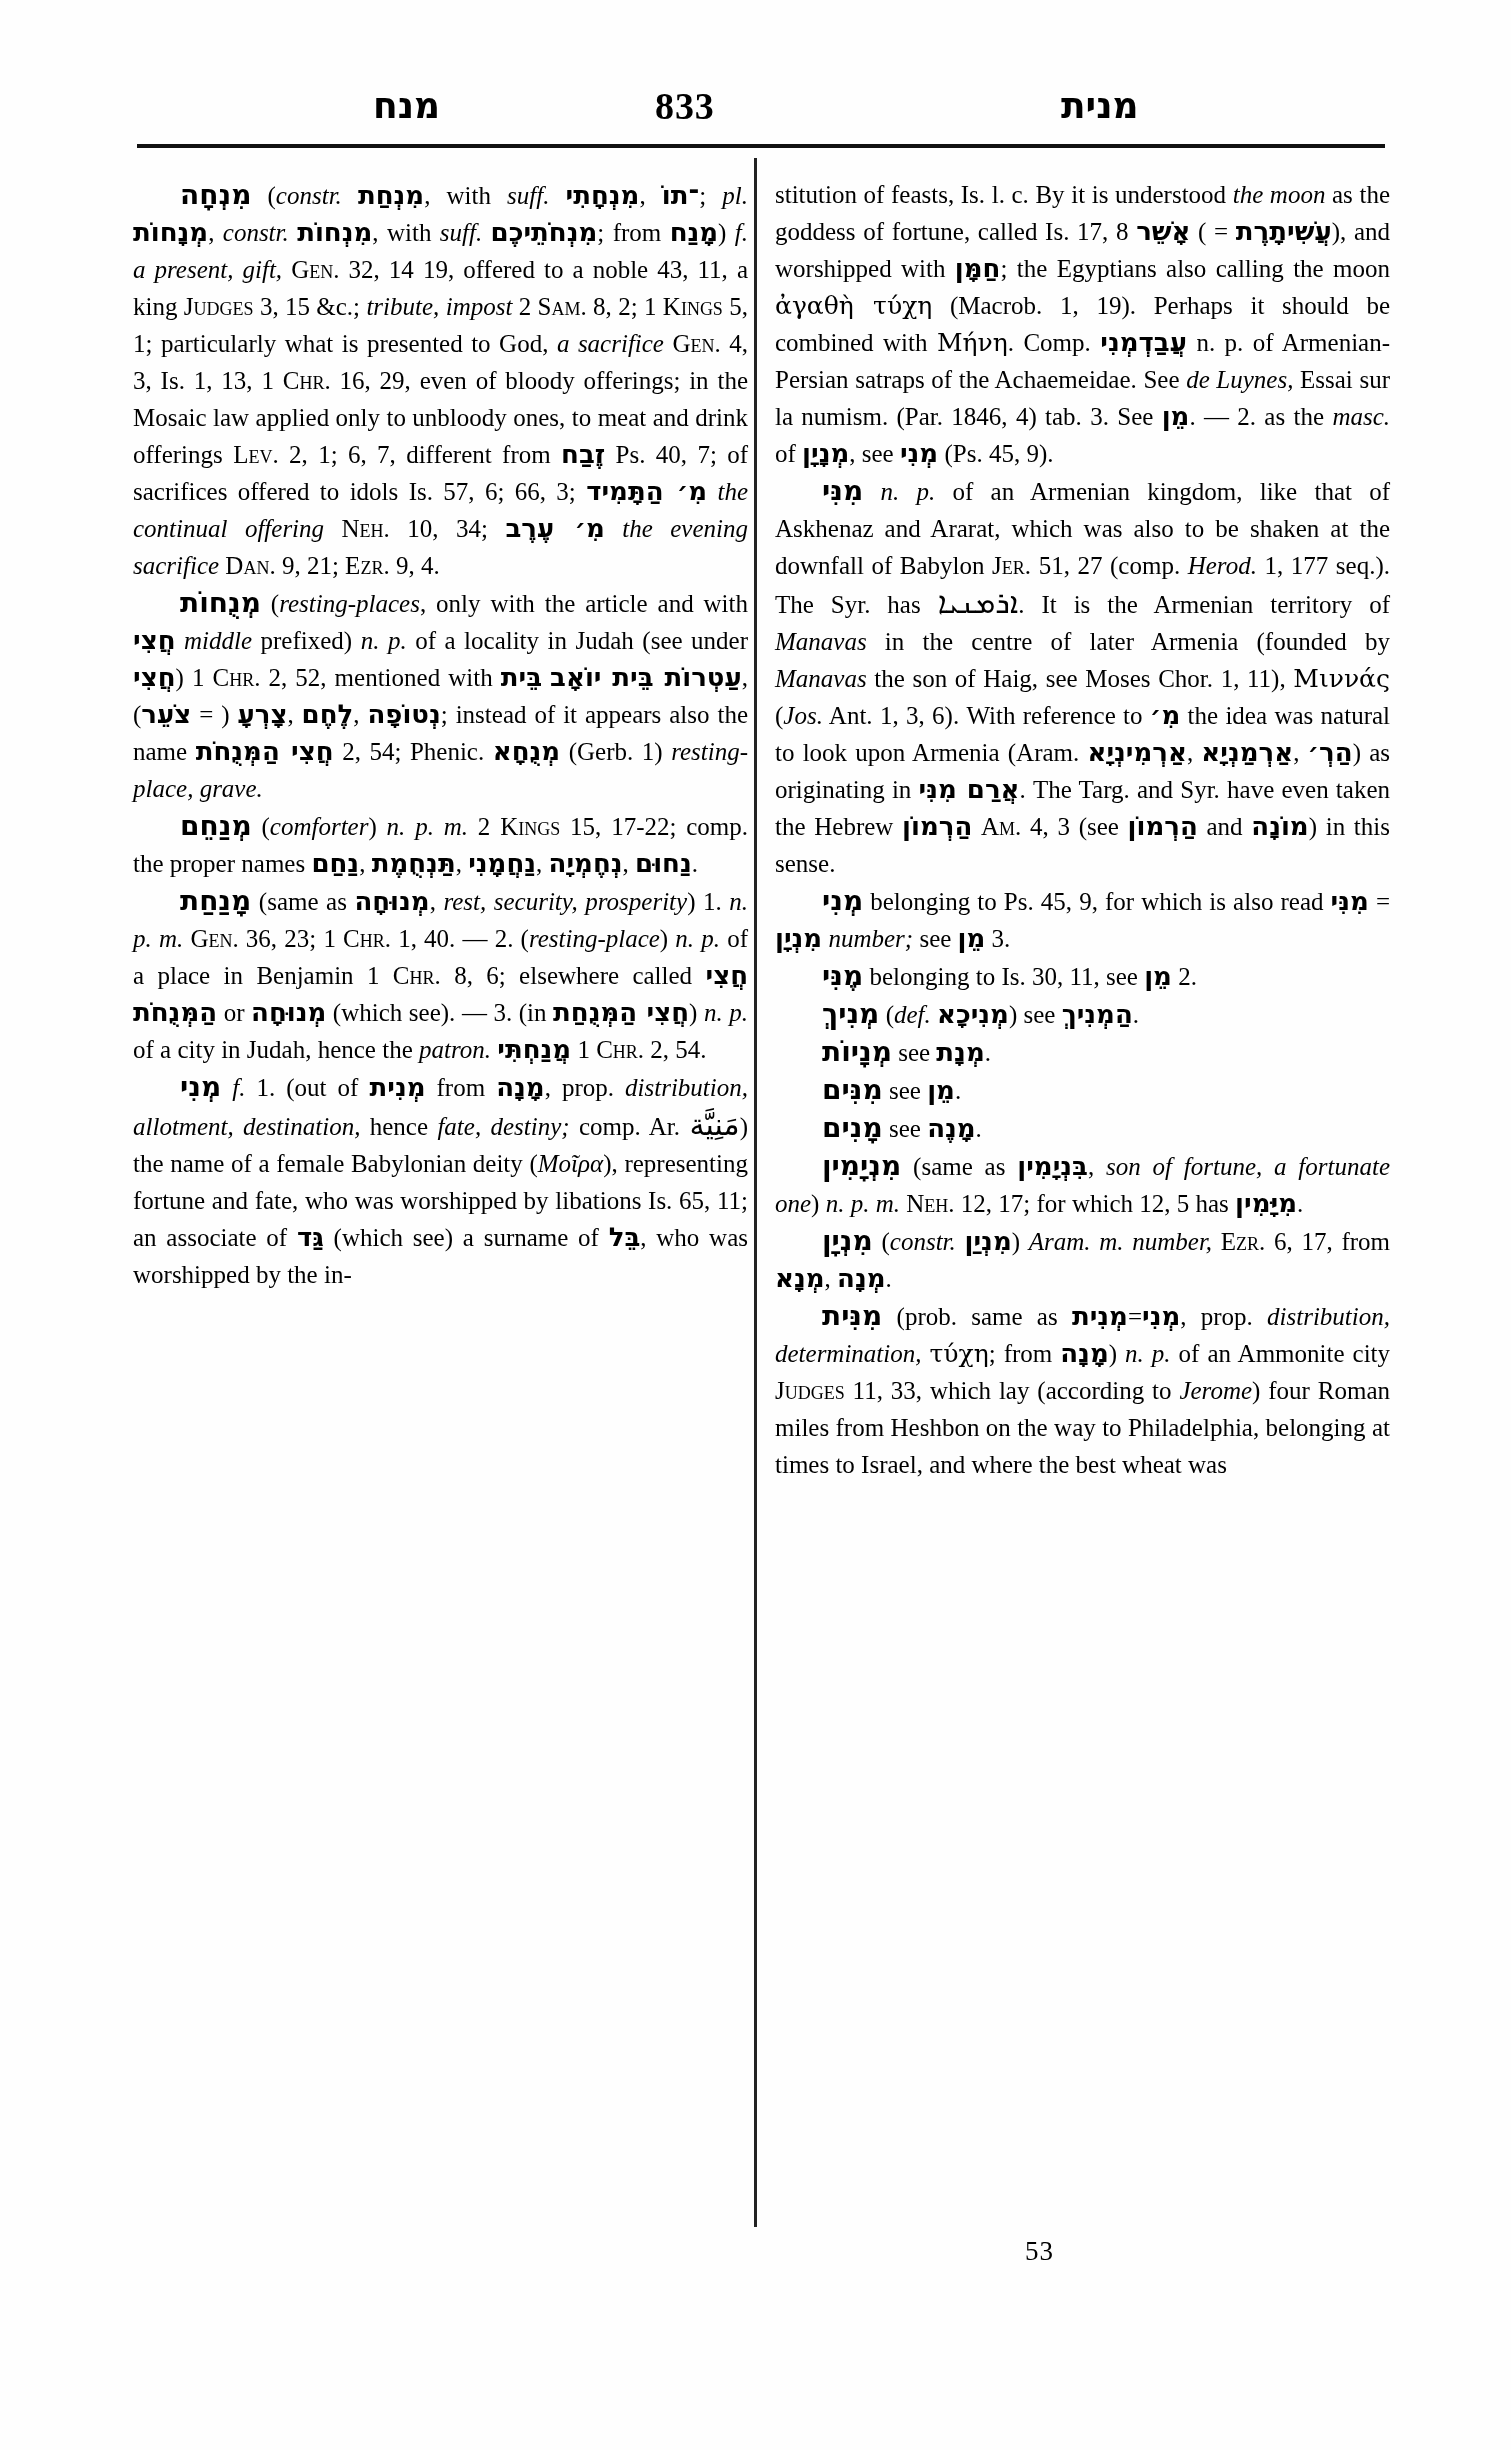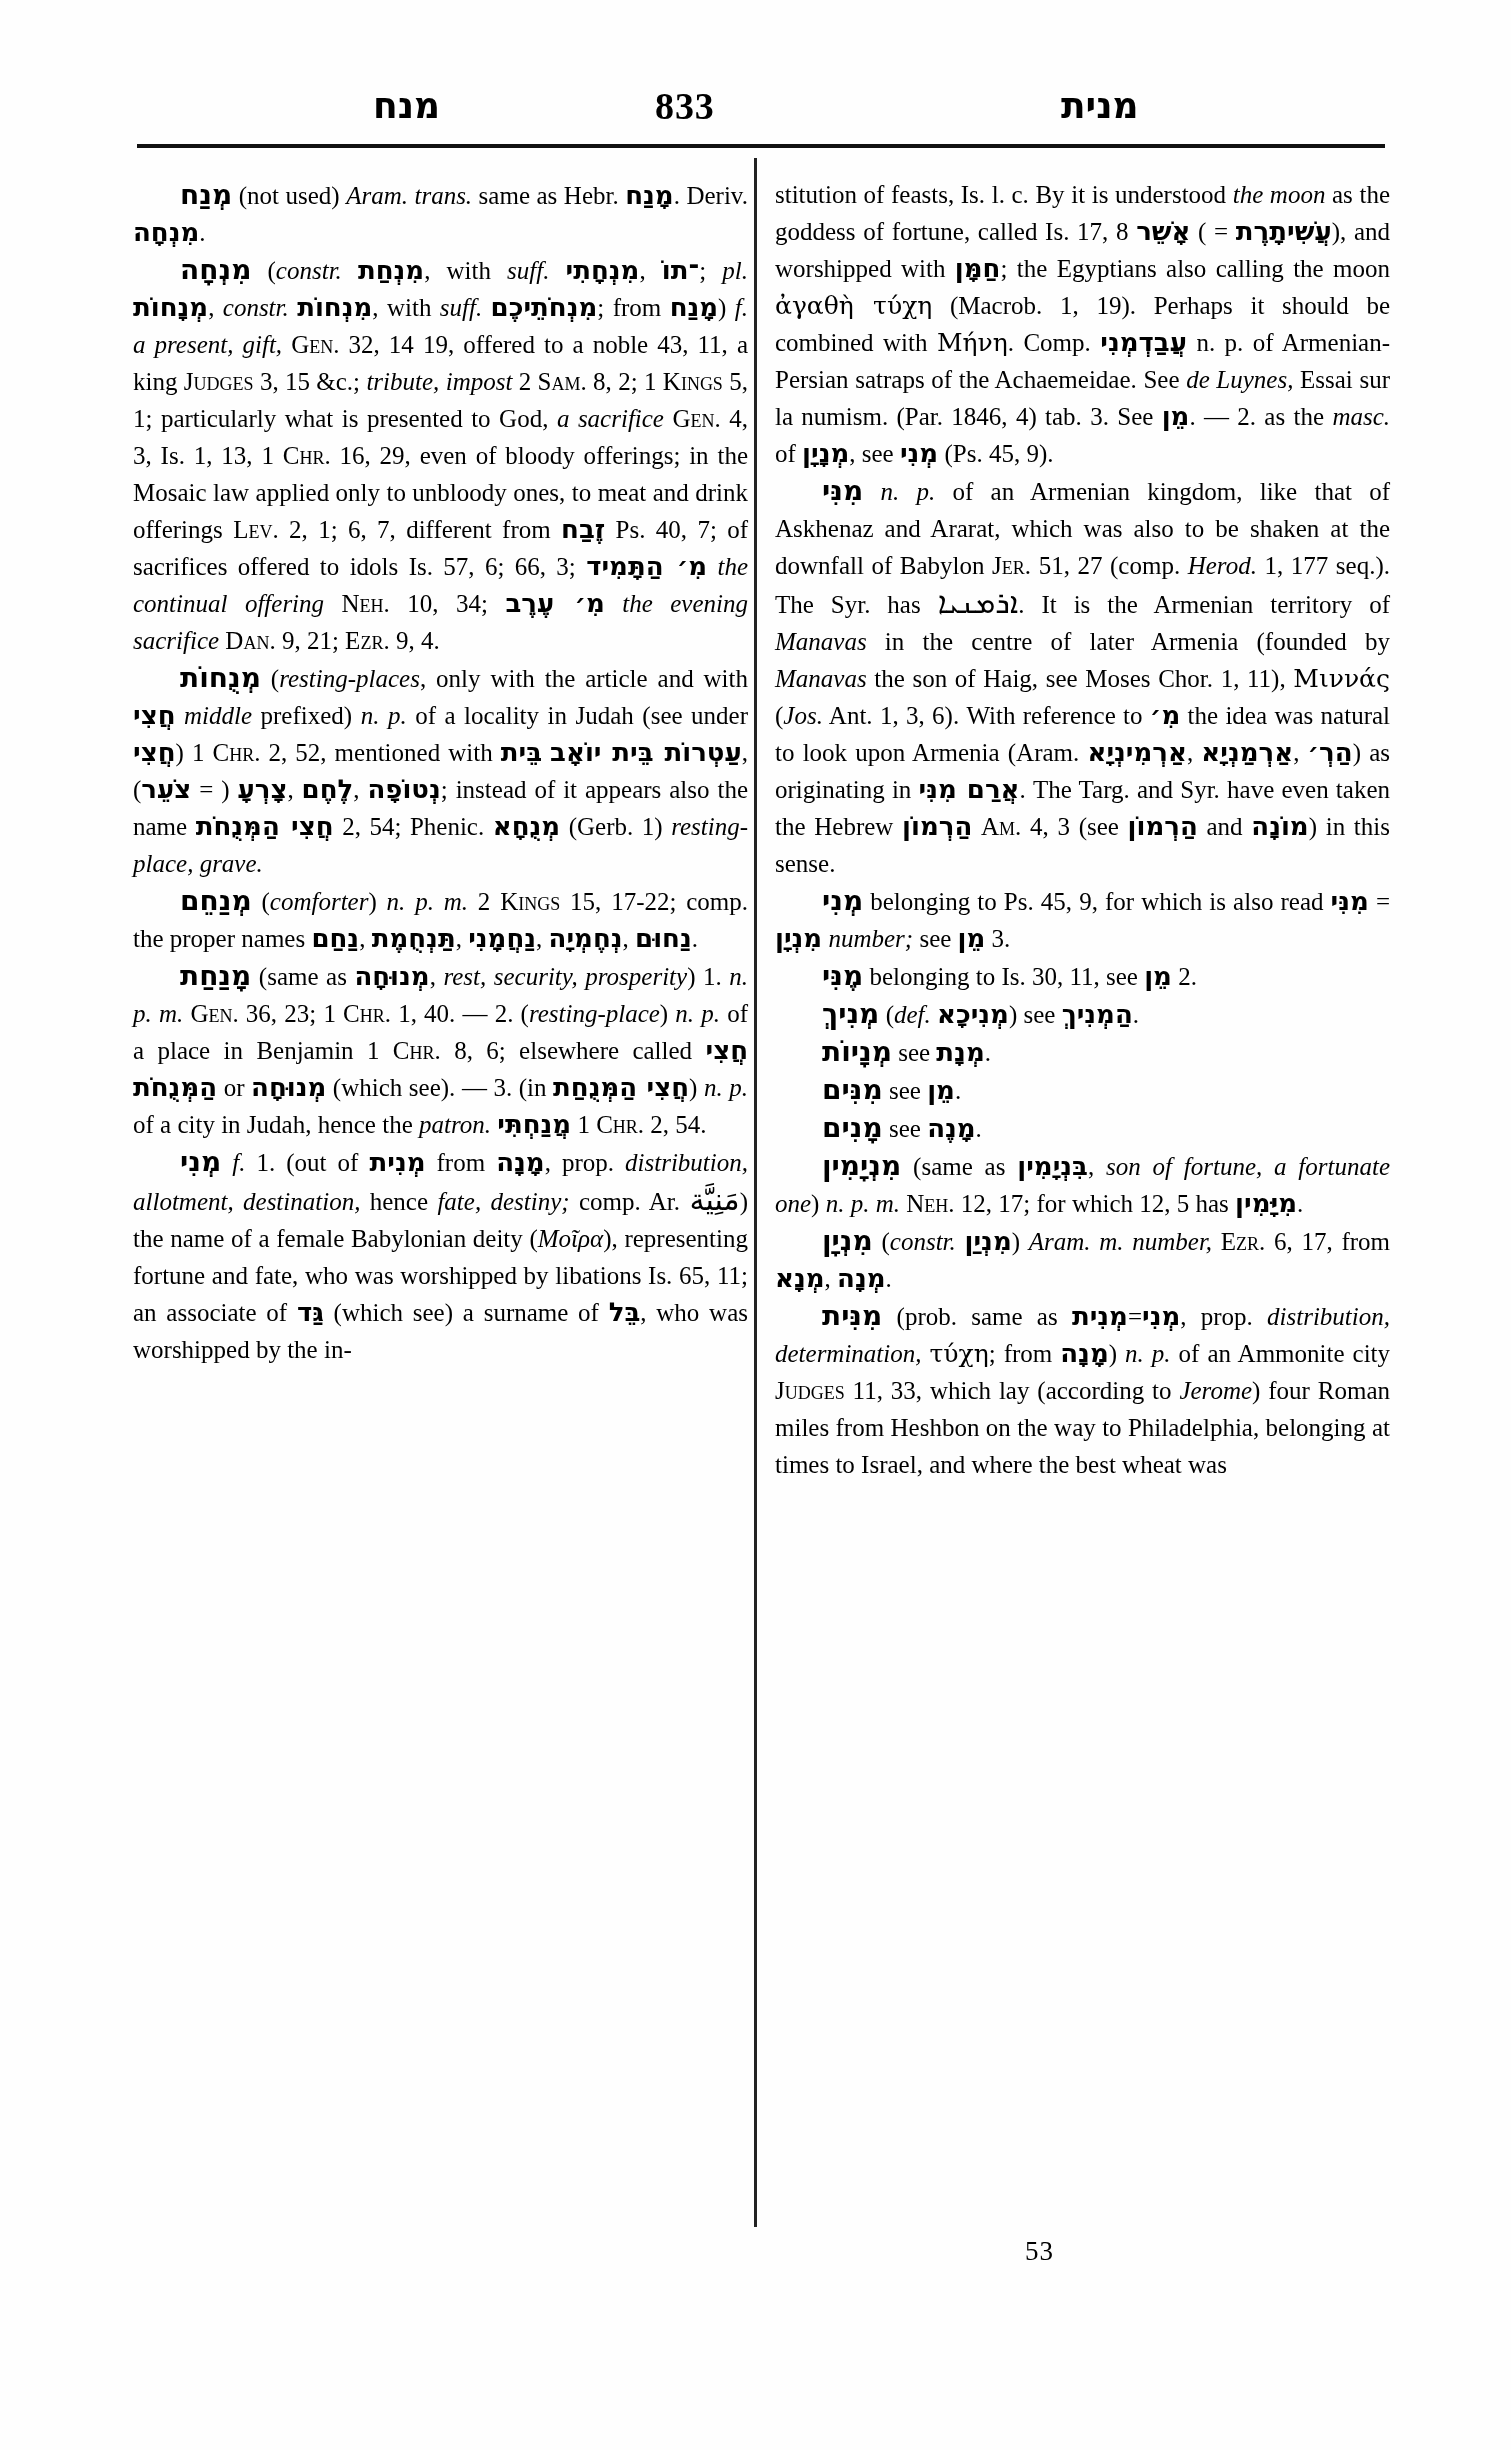--- a/index.html
+++ b/index.html
@@ -124,21 +124,20 @@
   <div class="header">
     <span class="hdr-left">מנח</span>
     <span class="hdr-center">833</span>
     <span class="hdr-right">מנית</span>
   </div>
 
   <div class="rule"></div>
   <div class="col-divider"></div>
 
   <div class="col col-left">
-    <p><span class="entry-head">מְנַח</span> (not used) <i>Aram. trans.</i> same as Hebr. <span class="heb">מָנַח</span>. Deriv. <span class="heb">מִנְחָה</span>.</p>
     <p><span class="entry-head">מִנְחָה</span> (<i>constr.</i> <span class="heb">מִנְחַת</span>, with <i>suff.</i> <span class="heb">מִנְחָתִי</span>, <span class="heb">־תוֹ</span>; <i>pl.</i> <span class="heb">מְנָחוֹת</span>, <i>constr.</i> <span class="heb">מִנְחוֹת</span>, with <i>suff.</i> <span class="heb">מִנְחֹתֵיכֶם</span>; from <span class="heb">מָנַח</span>) <i>f. a present, gift,</i> <span class="sc">Gen.</span> 32, 14 19, offered to a noble 43, 11, a king <span class="sc">Judges</span> 3, 15 &amp;c.; <i>tribute, impost</i> 2 <span class="sc">Sam.</span> 8, 2; 1 <span class="sc">Kings</span> 5, 1; particularly what is presented to God, <i>a sacrifice</i> <span class="sc">Gen.</span> 4, 3, Is. 1, 13, 1 <span class="sc">Chr.</span> 16, 29, even of bloody offerings; in the Mosaic law applied only to unbloody ones, to meat and drink offerings <span class="sc">Lev.</span> 2, 1; 6, 7, different from <span class="heb">זֶבַח</span> Ps. 40, 7; of sacrifices offered to idols Is. 57, 6; 66, 3; <span class="heb">מִ׳ הַתָּמִיד</span> <i>the continual offering</i> <span class="sc">Neh.</span> 10, 34; <span class="heb">מִ׳ עֶרֶב</span> <i>the evening sacrifice</i> <span class="sc">Dan.</span> 9, 21; <span class="sc">Ezr.</span> 9, 4.</p>
     <p><span class="entry-head">מְנֻחוֹת</span> (<i>resting-places</i>, only with the article and with <span class="heb">חֲצִי</span> <i>middle</i> prefixed) <i>n. p.</i> of a locality in Judah (see under <span class="heb">חֲצִי</span>) 1 <span class="sc">Chr.</span> 2, 52, mentioned with <span class="heb">בֵּית</span> <span class="heb">עַטְרוֹת בֵּית יוֹאָב</span>, (<span class="heb">צֹעֵר</span> = ) <span class="heb">צָרְעָ</span>, <span class="heb">לֶחֶם</span>, <span class="heb">נְטוֹפָה</span>; instead of it appears also the name <span class="heb">חֲצִי הַמְּנֻחֹת</span> 2, 54; Phenic. <span class="heb">מְנֻחָא</span> (Gerb. 1) <i>resting-place, grave.</i></p>
     <p><span class="entry-head">מְנַחֵם</span> (<i>comforter</i>) <i>n. p. m.</i> 2 <span class="sc">Kings</span> 15, 17-22; comp. the proper names <span class="heb">נַחַם</span>, <span class="heb">תַּנְחֻמֶת</span>, <span class="heb">נַחֲמָנִי</span>, <span class="heb">נְחֶמְיָה</span>, <span class="heb">נַחוּם</span>.</p>
     <p><span class="entry-head">מָנַחַת</span> (same as <span class="heb">מְנוּחָה</span>, <i>rest, security, prosperity</i>) 1. <i>n. p. m.</i> <span class="sc">Gen.</span> 36, 23; 1 <span class="sc">Chr.</span> 1, 40. — 2. (<i>resting-place</i>) <i>n. p.</i> of a place in Benjamin 1 <span class="sc">Chr.</span> 8, 6; elsewhere called <span class="heb">חֲצִי הַמְּנֻחֹת</span> or <span class="heb">מְנוּחָה</span> (which see). — 3. (in <span class="heb">חֲצִי הַמְּנֻחַת</span>) <i>n. p.</i> of a city in Judah, hence the <i>patron.</i> <span class="heb">מֲנַחְתִּי</span> 1 <span class="sc">Chr.</span> 2, 54.</p>
     <p><span class="entry-head">מְנִי</span> <i>f.</i> 1. (out of <span class="heb">מְנִית</span> from <span class="heb">מָנָה</span>, prop. <i>distribution, allotment, destination,</i> hence <i>fate, destiny;</i> comp. Ar. <span class="arab">مَنِيَّة</span>) the name of a female Babylonian deity (<i>Μοῖρα</i>), representing fortune and fate, who was worshipped by libations Is. 65, 11; an associate of <span class="heb">גַּד</span> (which see) a surname of <span class="heb">בֵּל</span>, who was worshipped by the in-</p>
   </div>
 
   <div class="col col-right">
     <p class="cont">stitution of feasts, Is. l. c. By it is understood <i>the moon</i> as the goddess of fortune, called Is. 17, 8 <span class="heb">אָשֵׁר</span> ( = <span class="heb">עֲשִׁיתָרֶת</span>), and worshipped with <span class="heb">חַמָּן</span>; the Egyptians also calling the moon <span class="grk">ἀγαθὴ τύχη</span> (Macrob. 1, 19). Perhaps it should be combined with <span class="grk">Μήνη</span>. Comp. <span class="heb">עֲבַדְמְנִי</span> n. p. of Armenian-Persian satraps of the Achaemeidae. See <i>de Luynes,</i> Essai sur la numism. (Par. 1846, 4) tab. 3. See <span class="heb">מֵן</span>. — 2. as the <i>masc.</i> of <span class="heb">מְנָיָן</span>, see <span class="heb">מְנִי</span> (Ps. 45, 9).</p>
     <p><span class="entry-head">מִנִּי</span> <i>n. p.</i> of an Armenian kingdom, like that of Askhenaz and Ararat, which was also to be shaken at the downfall of Babylon <span class="sc">Jer.</span> 51, 27 (comp. <i>Herod.</i> 1, 177 seq.). The Syr. has <span class="syr">ܐܪܡܢܝܐ</span>. It is the Armenian territory of <i>Manavas</i> in the centre of later Armenia (founded by <i>Manavas</i> the son of Haig, see Moses Chor. 1, 11), <span class="grk">Μιννάς</span> (<i>Jos.</i> Ant. 1, 3, 6). With reference to <span class="heb">מִ׳</span> the idea was natural to look upon Armenia (Aram. <span class="heb">אַרְמִינְיָא</span>, <span class="heb">אַרְמַנְיָא</span>, <span class="heb">הַרְ׳</span>) as originating in <span class="heb">אֲרַם מִנִּי</span>. The Targ. and Syr. have even taken the Hebrew <span class="heb">הַרְמוֹן</span> <span class="sc">Am.</span> 4, 3 (see <span class="heb">הַרְמוֹן</span> and <span class="heb">מוֹנָה</span>) in this sense.</p>

